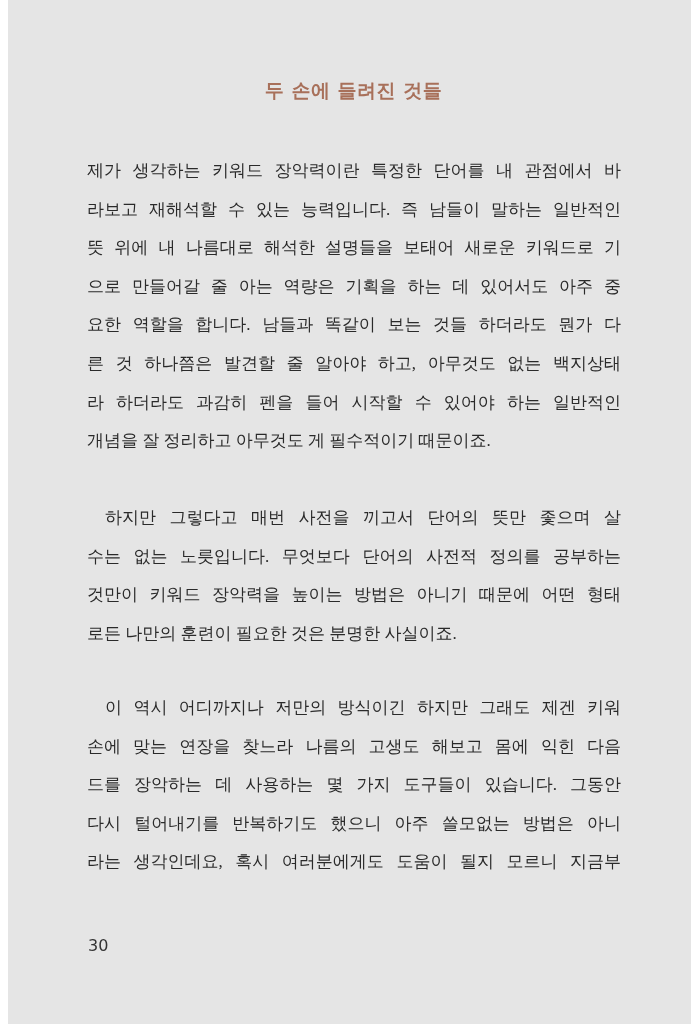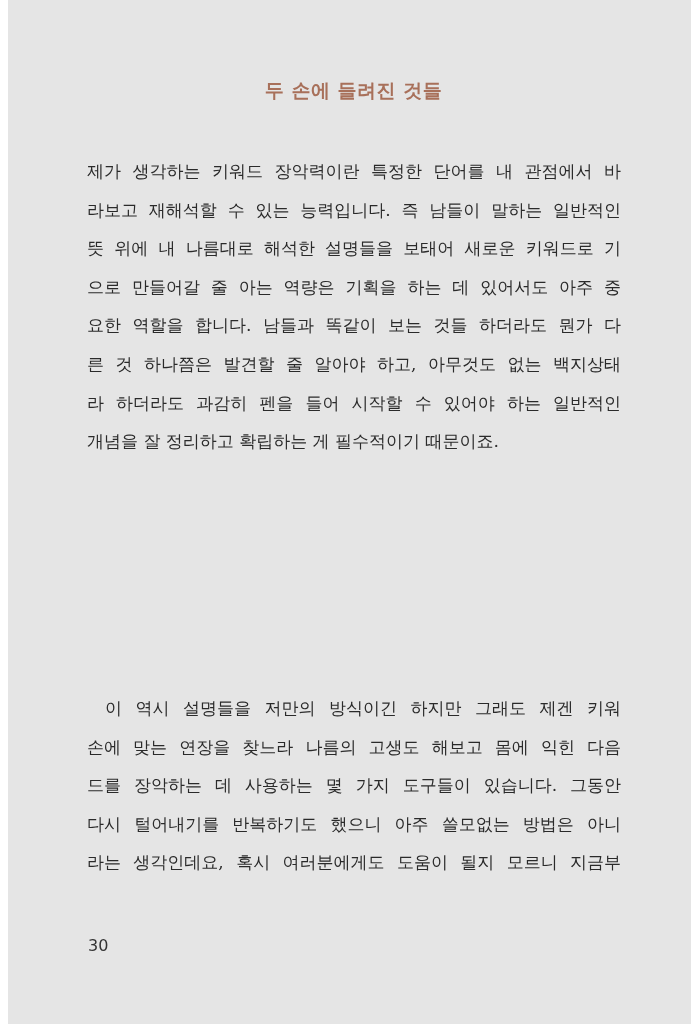--- a/index.html
+++ b/index.html
@@ -40,20 +40,21 @@
       font-size: 17px;
       color: #2a2a2a;
     }
     .line {
       height: 38.6px;
       line-height: 38.6px;
       white-space: nowrap;
       overflow: visible;
       text-align: justify;
       text-align-last: justify;
+      font-family: Liberation Serif, serif;
     }
     .line.last {
       text-align-last: left;
     }
     .line.indent {
       padding-left: 18px;
     }
     .para1 { top: 152px; }
     .para2 { top: 499px; }
     .para3 { top: 689px; }
@@ -75,26 +76,32 @@
   <h1 class="chapter-title" style="margin:0;">두 손에 들려진 것들</h1>
 
   <div class="body-text para1">
     <div class="line">제가 생각하는 키워드 장악력이란 특정한 단어를 내 관점에서 바</div>
     <div class="line">라보고 재해석할 수 있는 능력입니다. 즉 남들이 말하는 일반적인</div>
     <div class="line">뜻 위에 내 나름대로 해석한 설명들을 보태어 새로운 키워드로 기</div>
     <div class="line">으로 만들어갈 줄 아는 역량은 기획을 하는 데 있어서도 아주 중</div>
     <div class="line">요한 역할을 합니다. 남들과 똑같이 보는 것들 하더라도 뭔가 다</div>
     <div class="line">른 것 하나쯤은 발견할 줄 알아야 하고, 아무것도 없는 백지상태</div>
     <div class="line">라 하더라도 과감히 펜을 들어 시작할 수 있어야 하는 일반적인</div>
-    <div class="line last">개념을 잘 정리하고 확립하는 게 필수적이기 때문이죠.</div>
+    <div class="line last">개념을 잘 정리하고 아무것도 게 필수적이기 때문이죠.</div>
   </div>
 
+  <div class="body-text para2">
+    <div class="line indent">하지만 그렇다고 매번 사전을 끼고서 단어의 뜻만 좇으며 살</div>
+    <div class="line">수는 없는 노릇입니다. 무엇보다 단어의 사전적 정의를 공부하는</div>
+    <div class="line">것만이 키워드 장악력을 높이는 방법은 아니기 때문에 어떤 형태</div>
+    <div class="line last">로든 나만의 훈련이 필요한 것은 분명한 사실이죠.</div>
+  </div>
 
   <div class="body-text para3">
-    <div class="line indent">이 역시 설명들을 저만의 방식이긴 하지만 그래도 제겐 키워</div>
+    <div class="line indent">이 역시 어디까지나 저만의 방식이긴 하지만 그래도 제겐 키워</div>
     <div class="line">손에 맞는 연장을 찾느라 나름의 고생도 해보고 몸에 익힌 다음</div>
     <div class="line">드를 장악하는 데 사용하는 몇 가지 도구들이 있습니다. 그동안</div>
     <div class="line">다시 털어내기를 반복하기도 했으니 아주 쓸모없는 방법은 아니</div>
     <div class="line">라는 생각인데요, 혹시 여러분에게도 도움이 될지 모르니 지금부</div>
   </div>
 
   <div class="page-number">30</div>
 
 </div>
 

